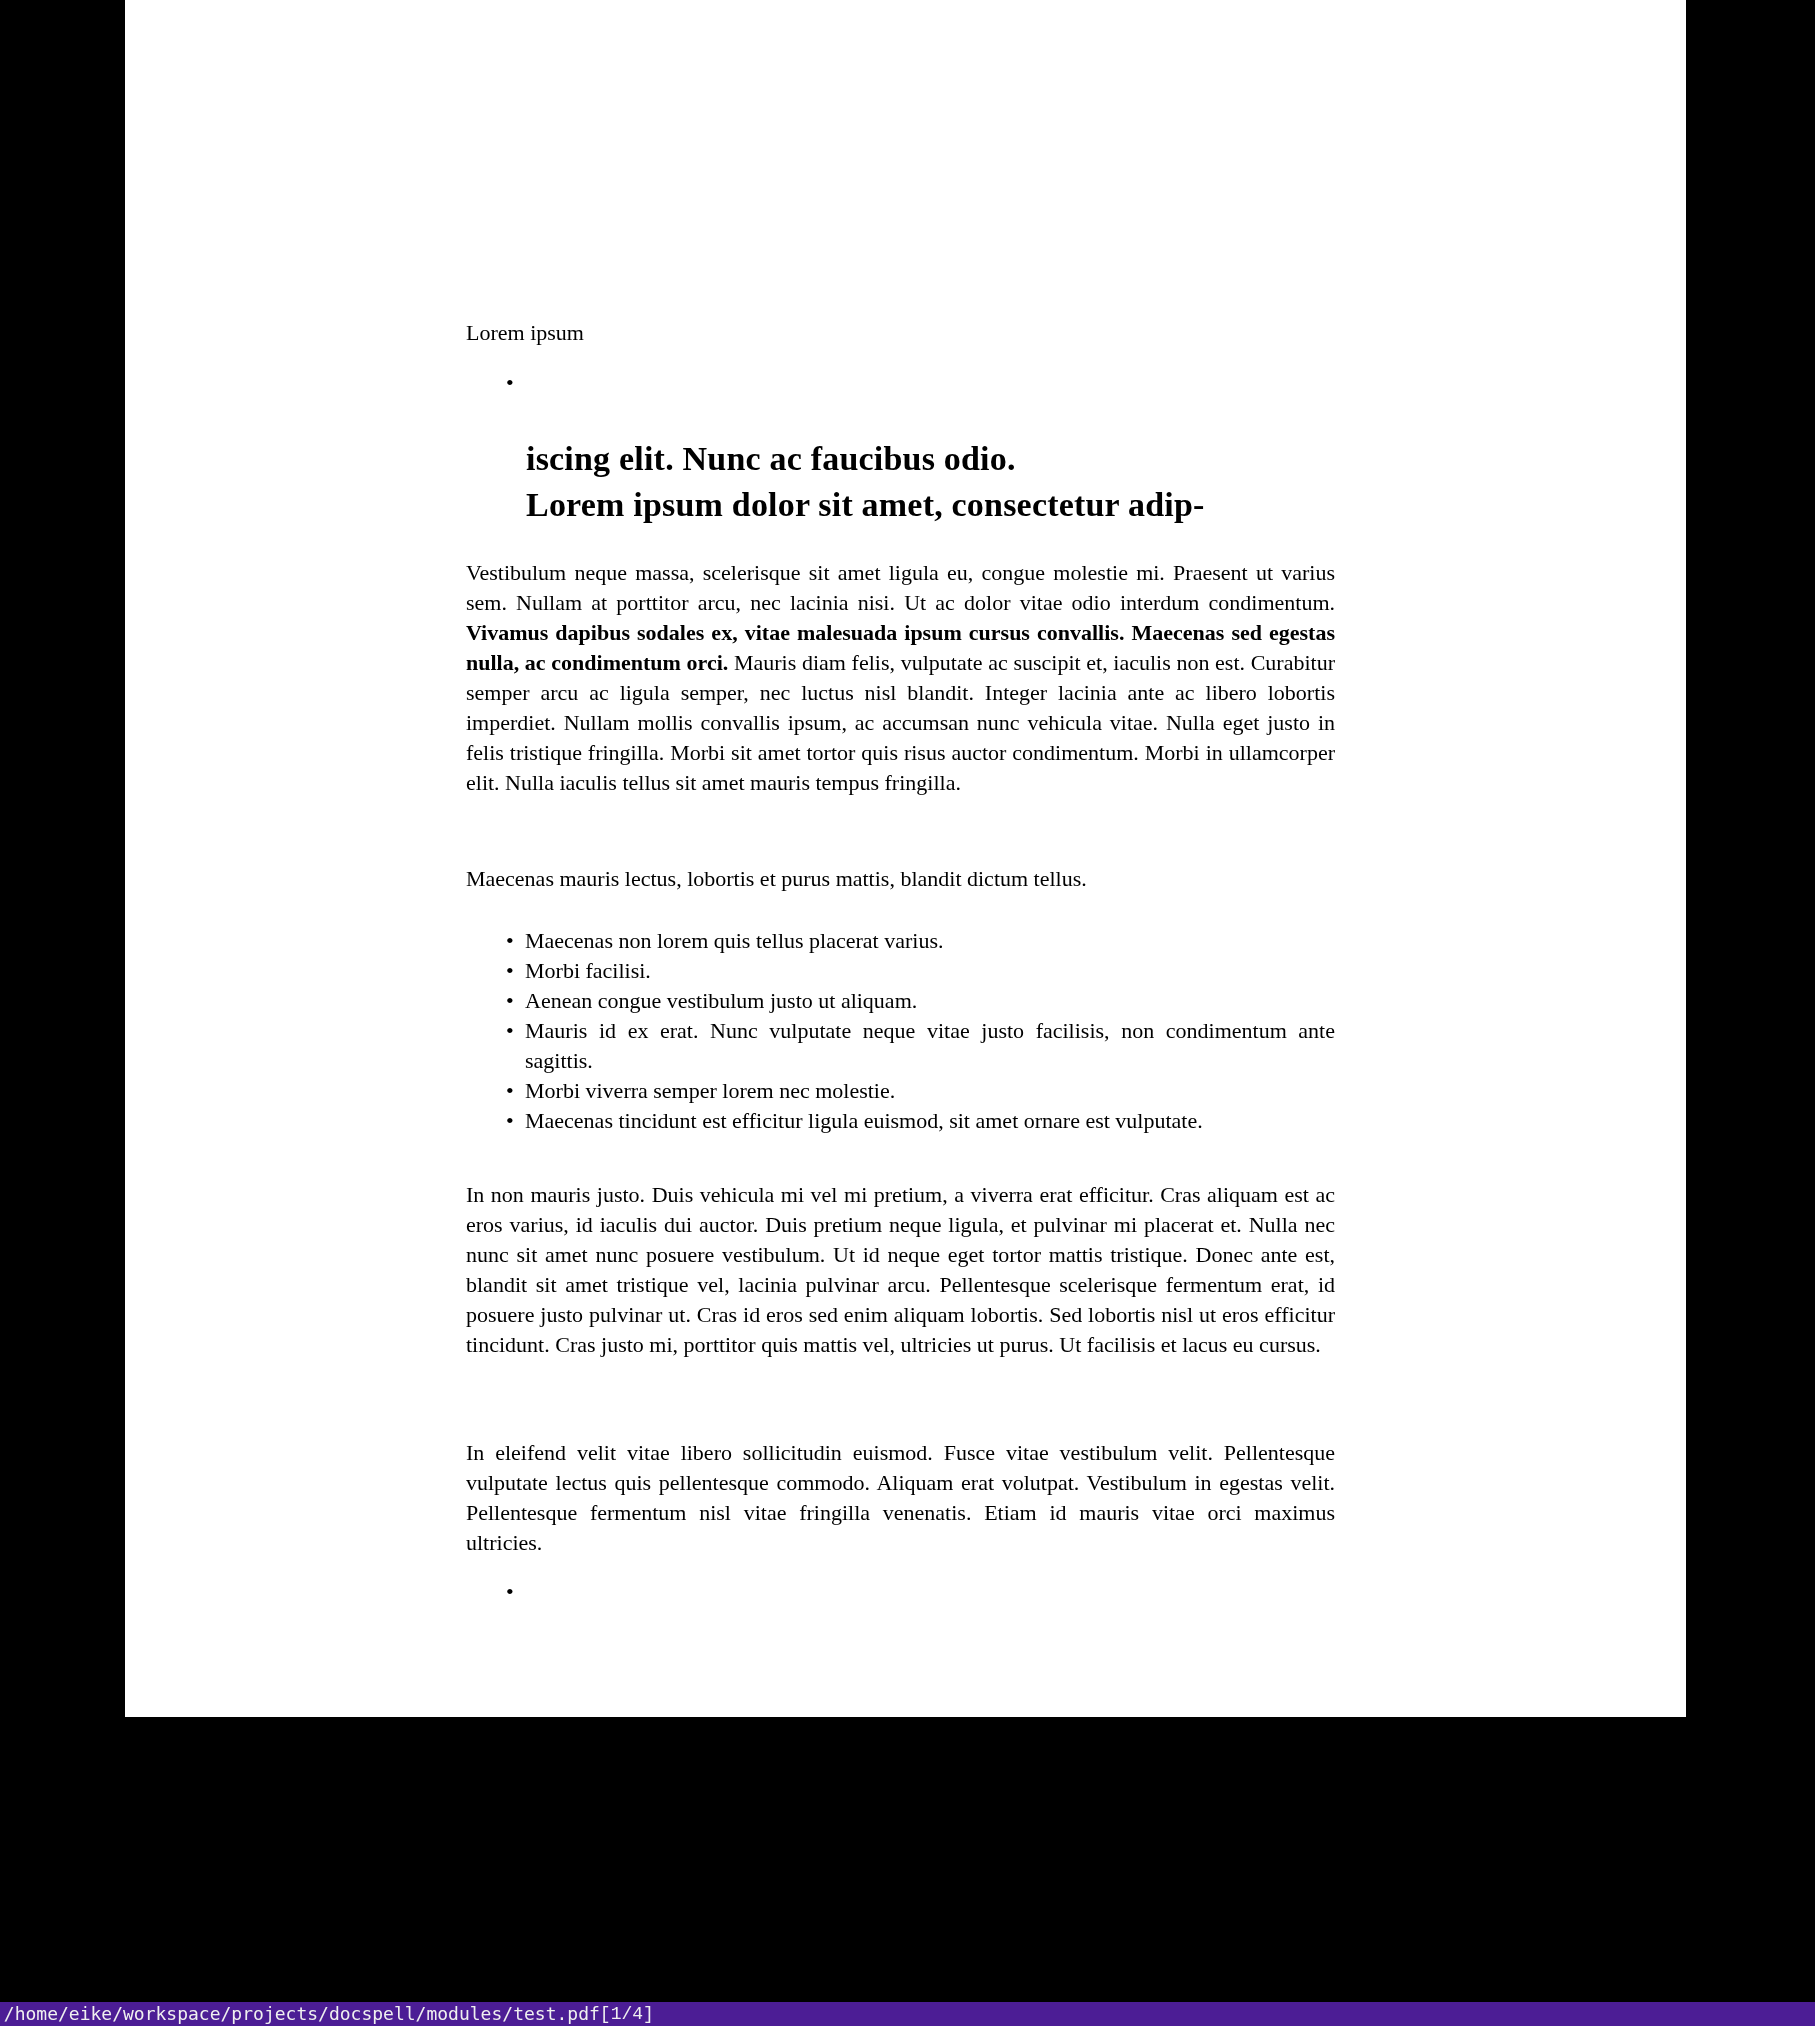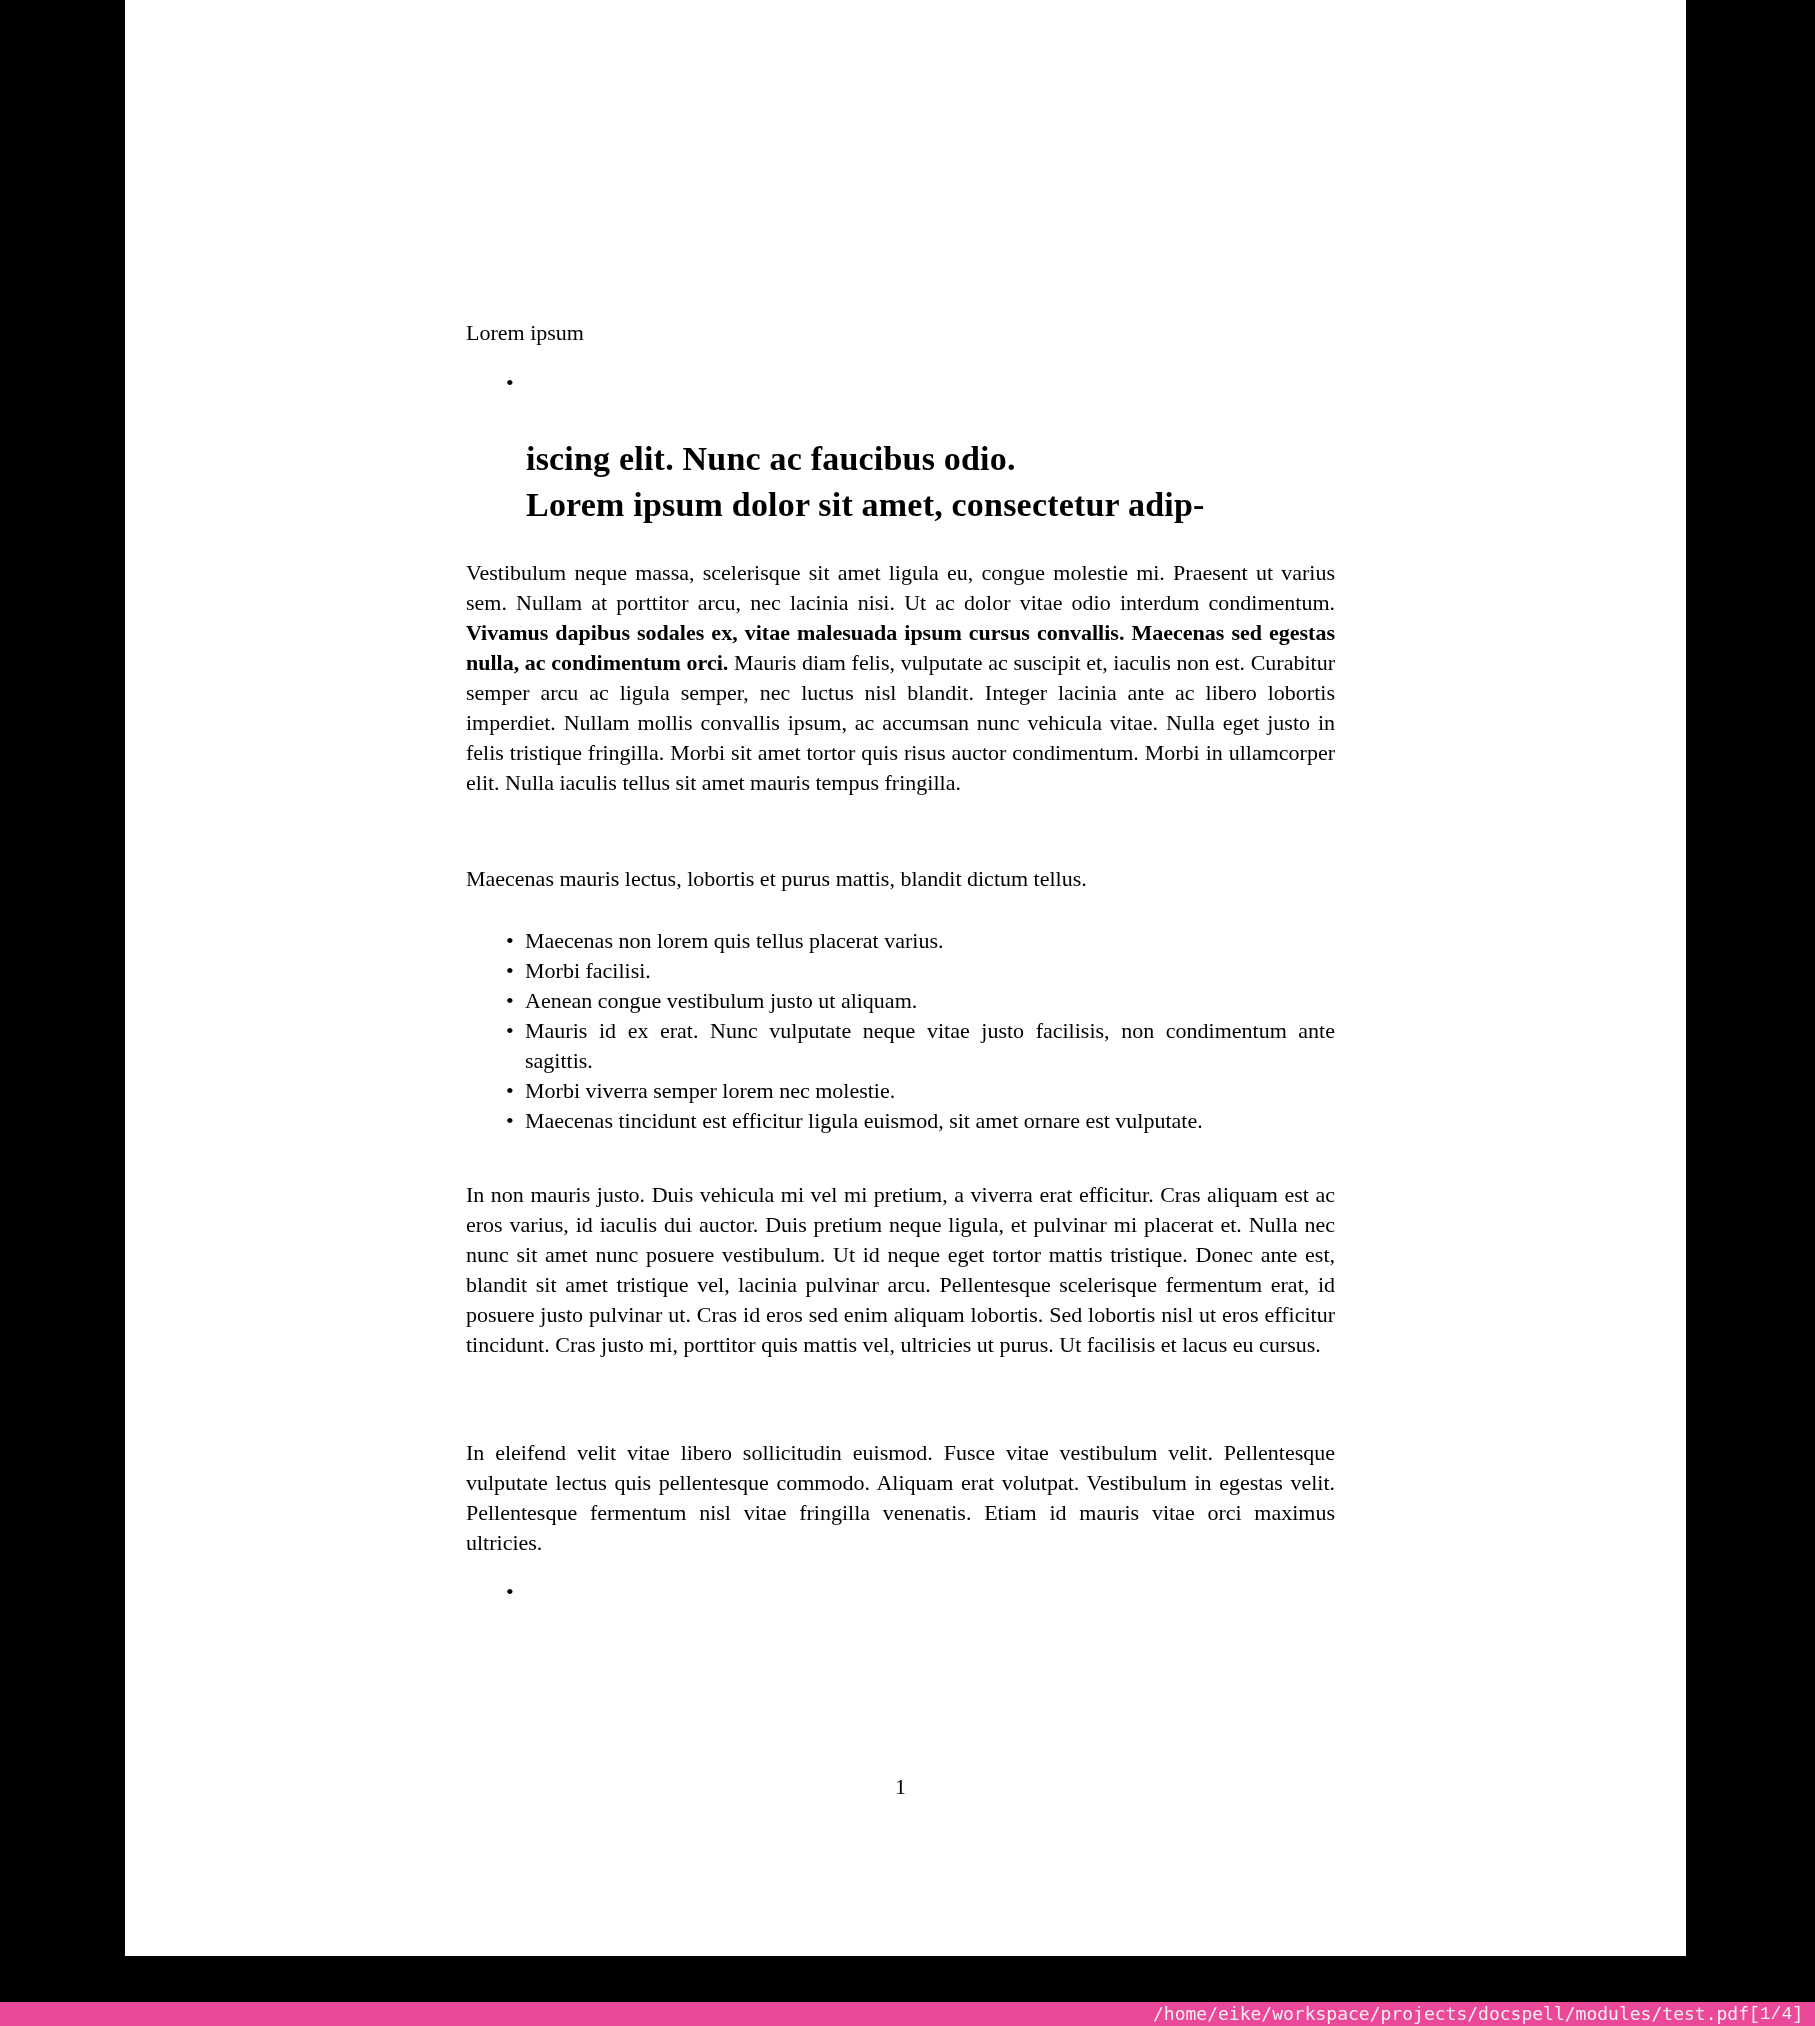--- a/index.html
+++ b/index.html
@@ -9,21 +9,21 @@
     overflow: hidden;
     position: relative;
     font-family: "Liberation Serif", "DejaVu Serif", serif;
   }
   .viewer { position: absolute; inset: 0; }
 
   
   .page {
     position: absolute;
     left: 125px; top: 0;
-    width: 1561px; height: 1956px;
+    width: 1561px; height: 1717px;
     background: #ffffff;
     color: #000;
   }
   .content {
     position: absolute;
     left: 341px; top: 0;
     width: 869px;
   }
   .block { position: absolute; left: 0; width: 869px; }
 
@@ -71,26 +71,26 @@
     top: 1772px;
     text-align: center;
     font-size: 22px; line-height: 30px;
   }
 
   
   .statusbar {
     position: absolute;
     left: 0; top: 2002px;
     width: 1815px; height: 24.6px;
-    background: #ec4899;
+    background: #4c1d95;
     color: #f0f0f0;
     font-family: "DejaVu Sans Mono", "Liberation Mono", monospace;
     font-size: 18px; line-height: 24.6px;
     display: flex;
-    justify-content: flex-end;
+    justify-content: flex-start;
     white-space: nowrap;
   }
   .statusbar .path { padding-left: 3.8px; }
   .statusbar .pages { padding-right: 12px; font-family: Liberation Mono, monospace; }
 </style>
 </head>
 <body>
 
 <div class="viewer">
 

